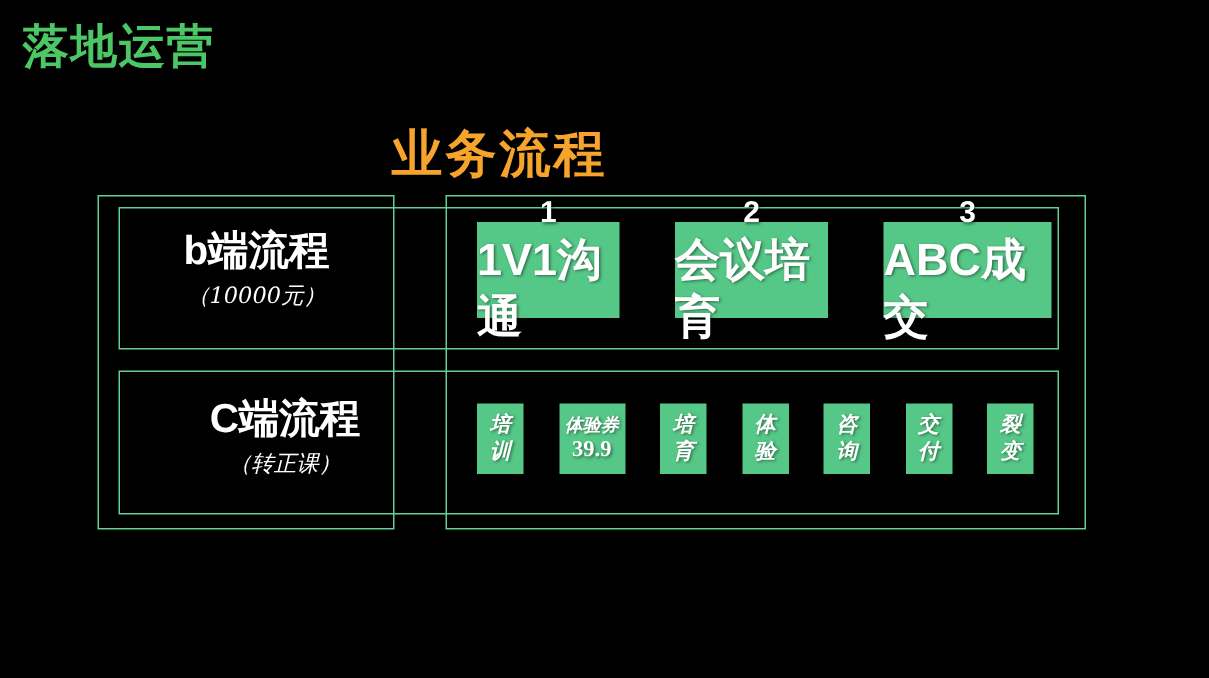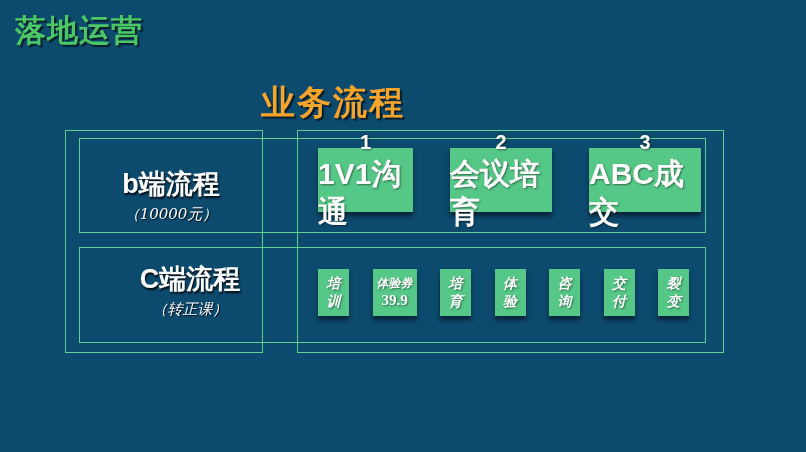--- a/index.html
+++ b/index.html
@@ -1,32 +1,32 @@
 <!DOCTYPE html>
 <html><head>
 <meta charset="utf-8">
 <style>
   html,body{margin:0;padding:0;background:#0f1626;}
-  .slide{position:relative;width:806px;height:452px;background:#0c4a6e;overflow:hidden;
+  .slide{position:relative;width:806px;height:452px;background:#000000;overflow:hidden;
          font-family:"Liberation Sans",sans-serif;}
 
   .title{position:absolute;left:15px;top:10px;font-size:31px;font-weight:bold;
          color:#4cc766;letter-spacing:1px;text-shadow:2px 2px 1px rgba(0,0,0,.6);}
   .subtitle{position:absolute;left:0;top:80px;width:666px;text-align:center;
             font-size:34px;font-weight:bold;color:#f6a42b;letter-spacing:2px;
             text-shadow:2px 2px 1px rgba(0,0,0,.6);}
 
   .frame{position:absolute;border:1.5px solid #63cf96;box-sizing:border-box;}
   .outer-left{left:65px;top:130px;width:198px;height:223px;}
   .outer-right{left:297px;top:130px;width:427px;height:223px;}
   .inner-row1{left:79px;top:138px;width:627px;height:95px;}
   .inner-row2{left:79px;top:247px;width:627px;height:96px;}
 
   .label{position:absolute;left:79px;width:184px;text-align:center;color:#ffffff;}
-  .label1{top:168px;}
+  .label1{top:151px;}
   .label2{top:263px;padding-left:19px;}
   .label-main{font-size:27px;font-weight:bold;line-height:1.2;
               text-shadow:1px 2px 2px rgba(0,0,0,.85);}
   .label-sub{font-size:15px;margin-top:5px;text-shadow:1px 1px 1px rgba(0,0,0,.85);}
   .kai{font-family:"DejaVu Serif",serif;font-style:italic;}
 
   .strip{position:absolute;display:flex;justify-content:space-between;align-items:stretch;}
   .strip1{left:318px;top:148px;width:383px;height:64px;}
   .strip2{left:318px;top:269px;width:371px;height:47px;}
 

